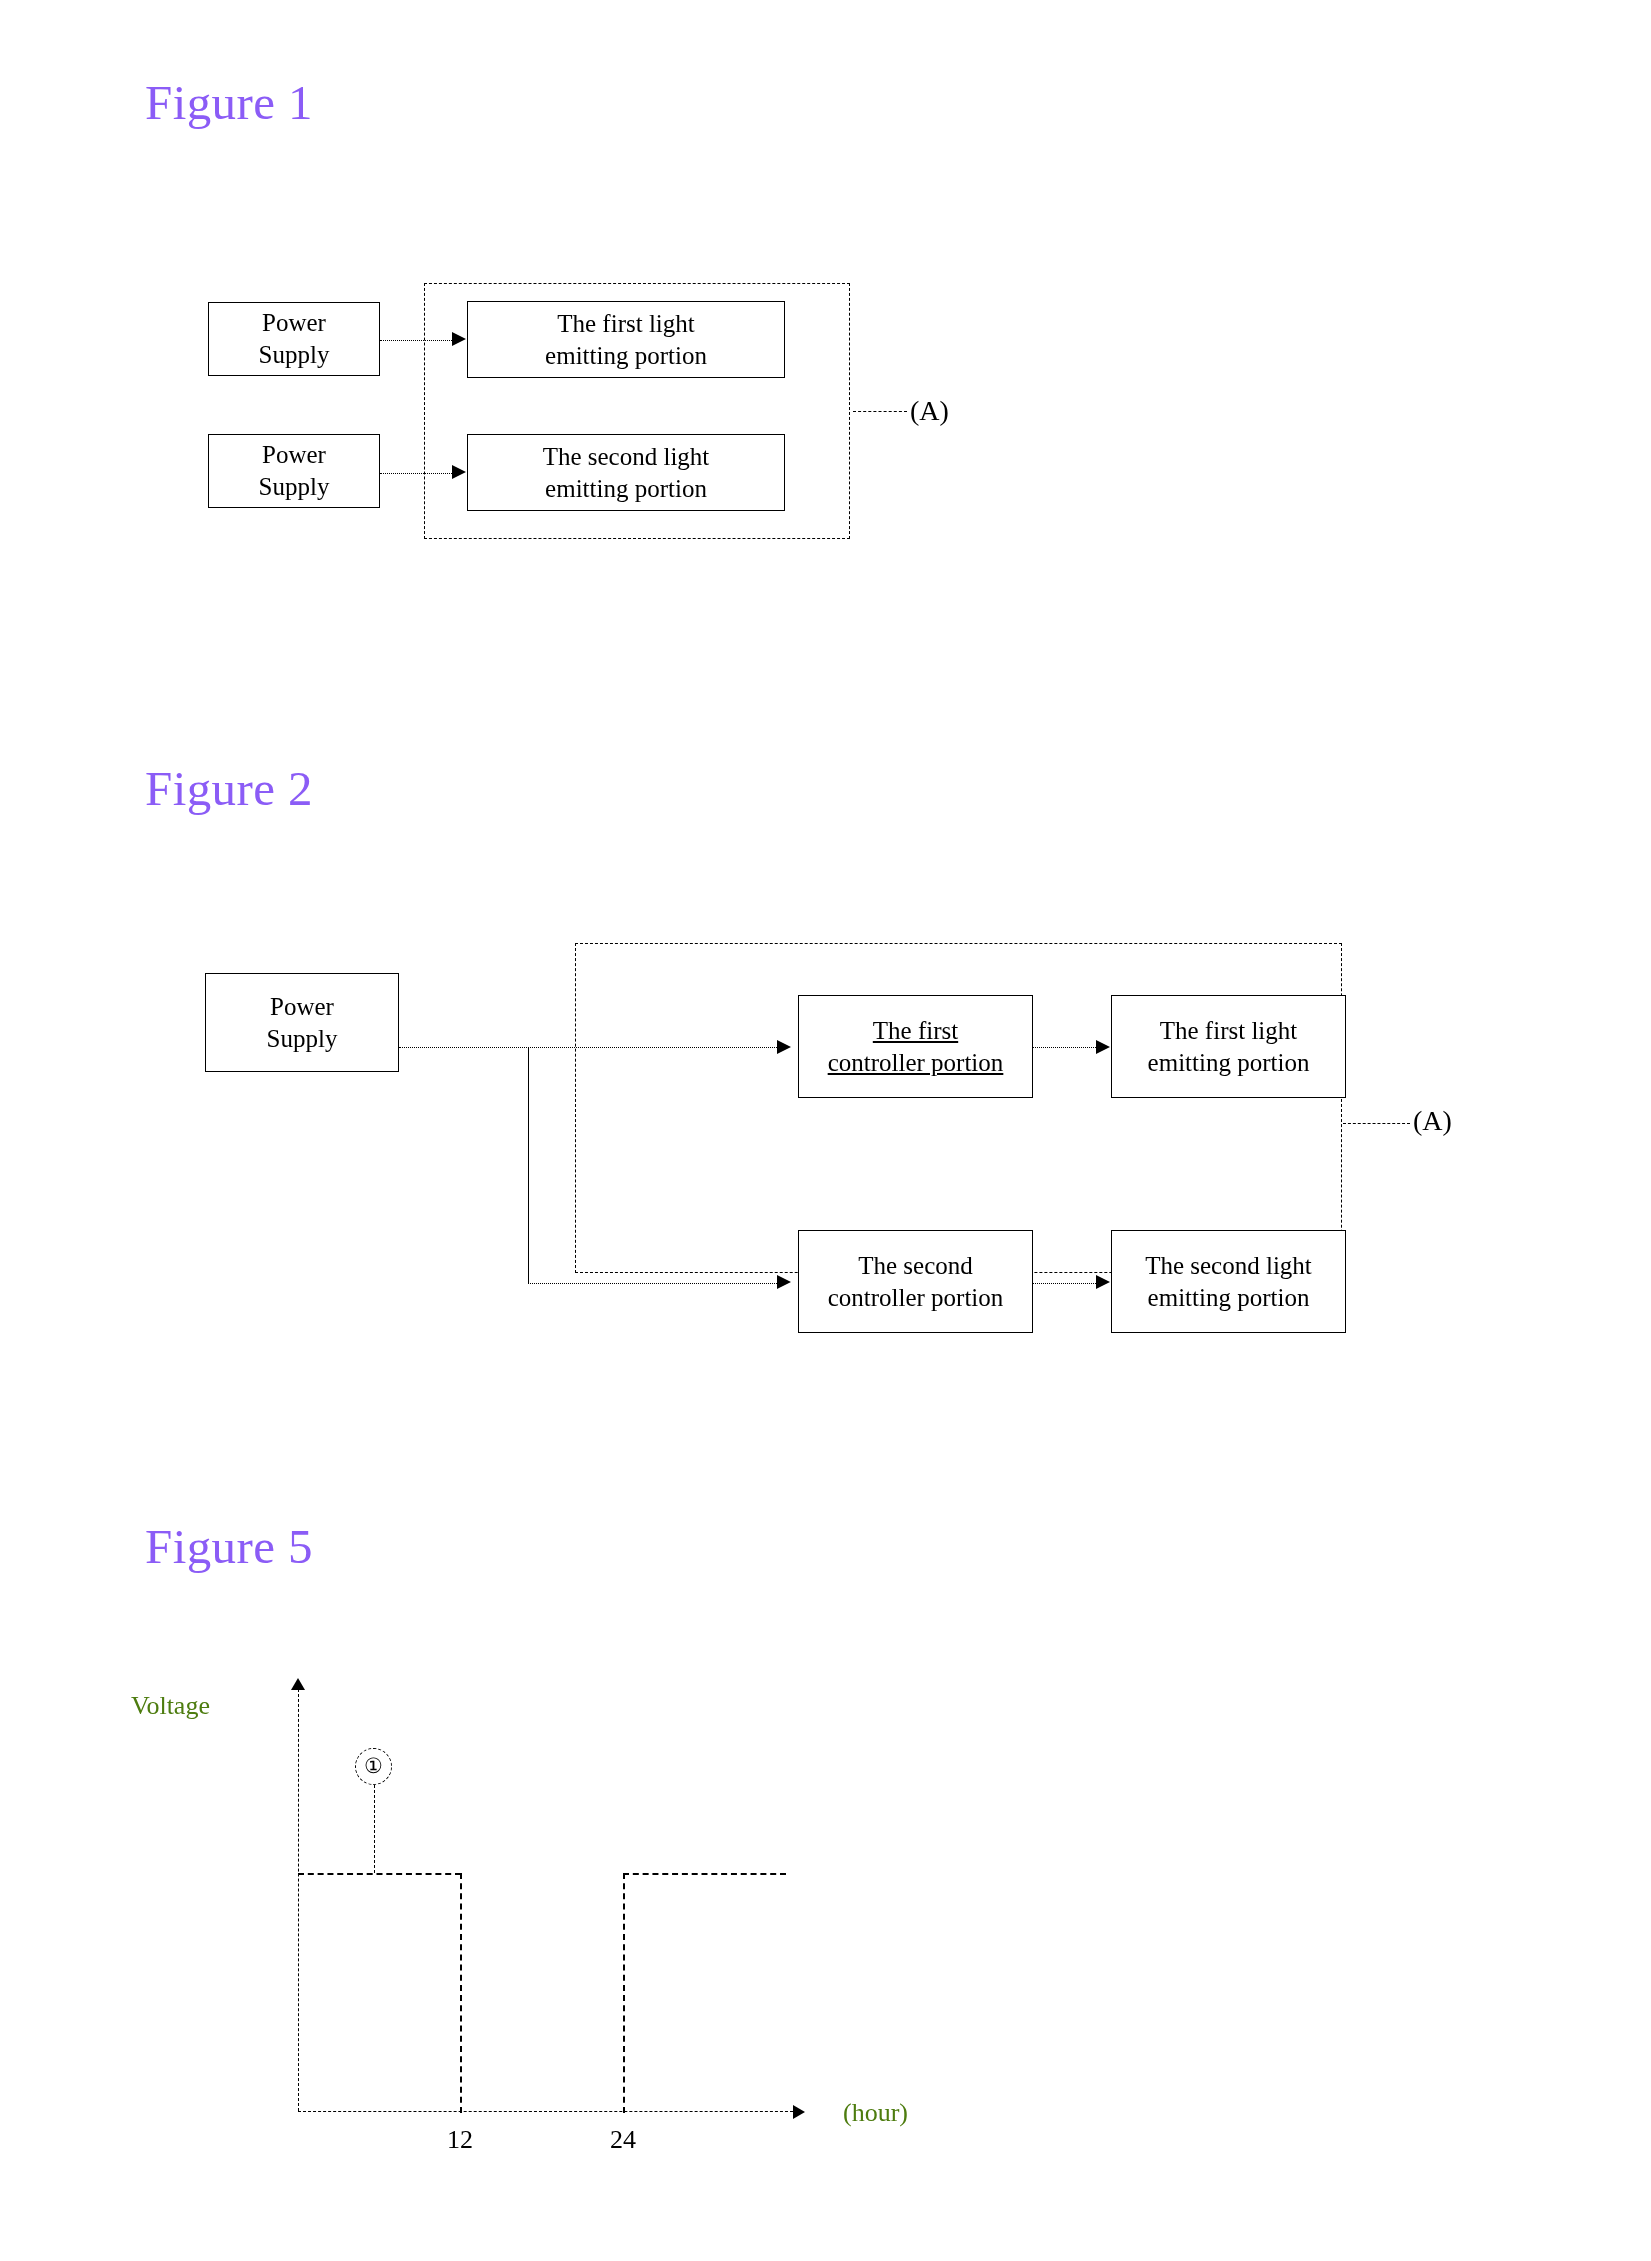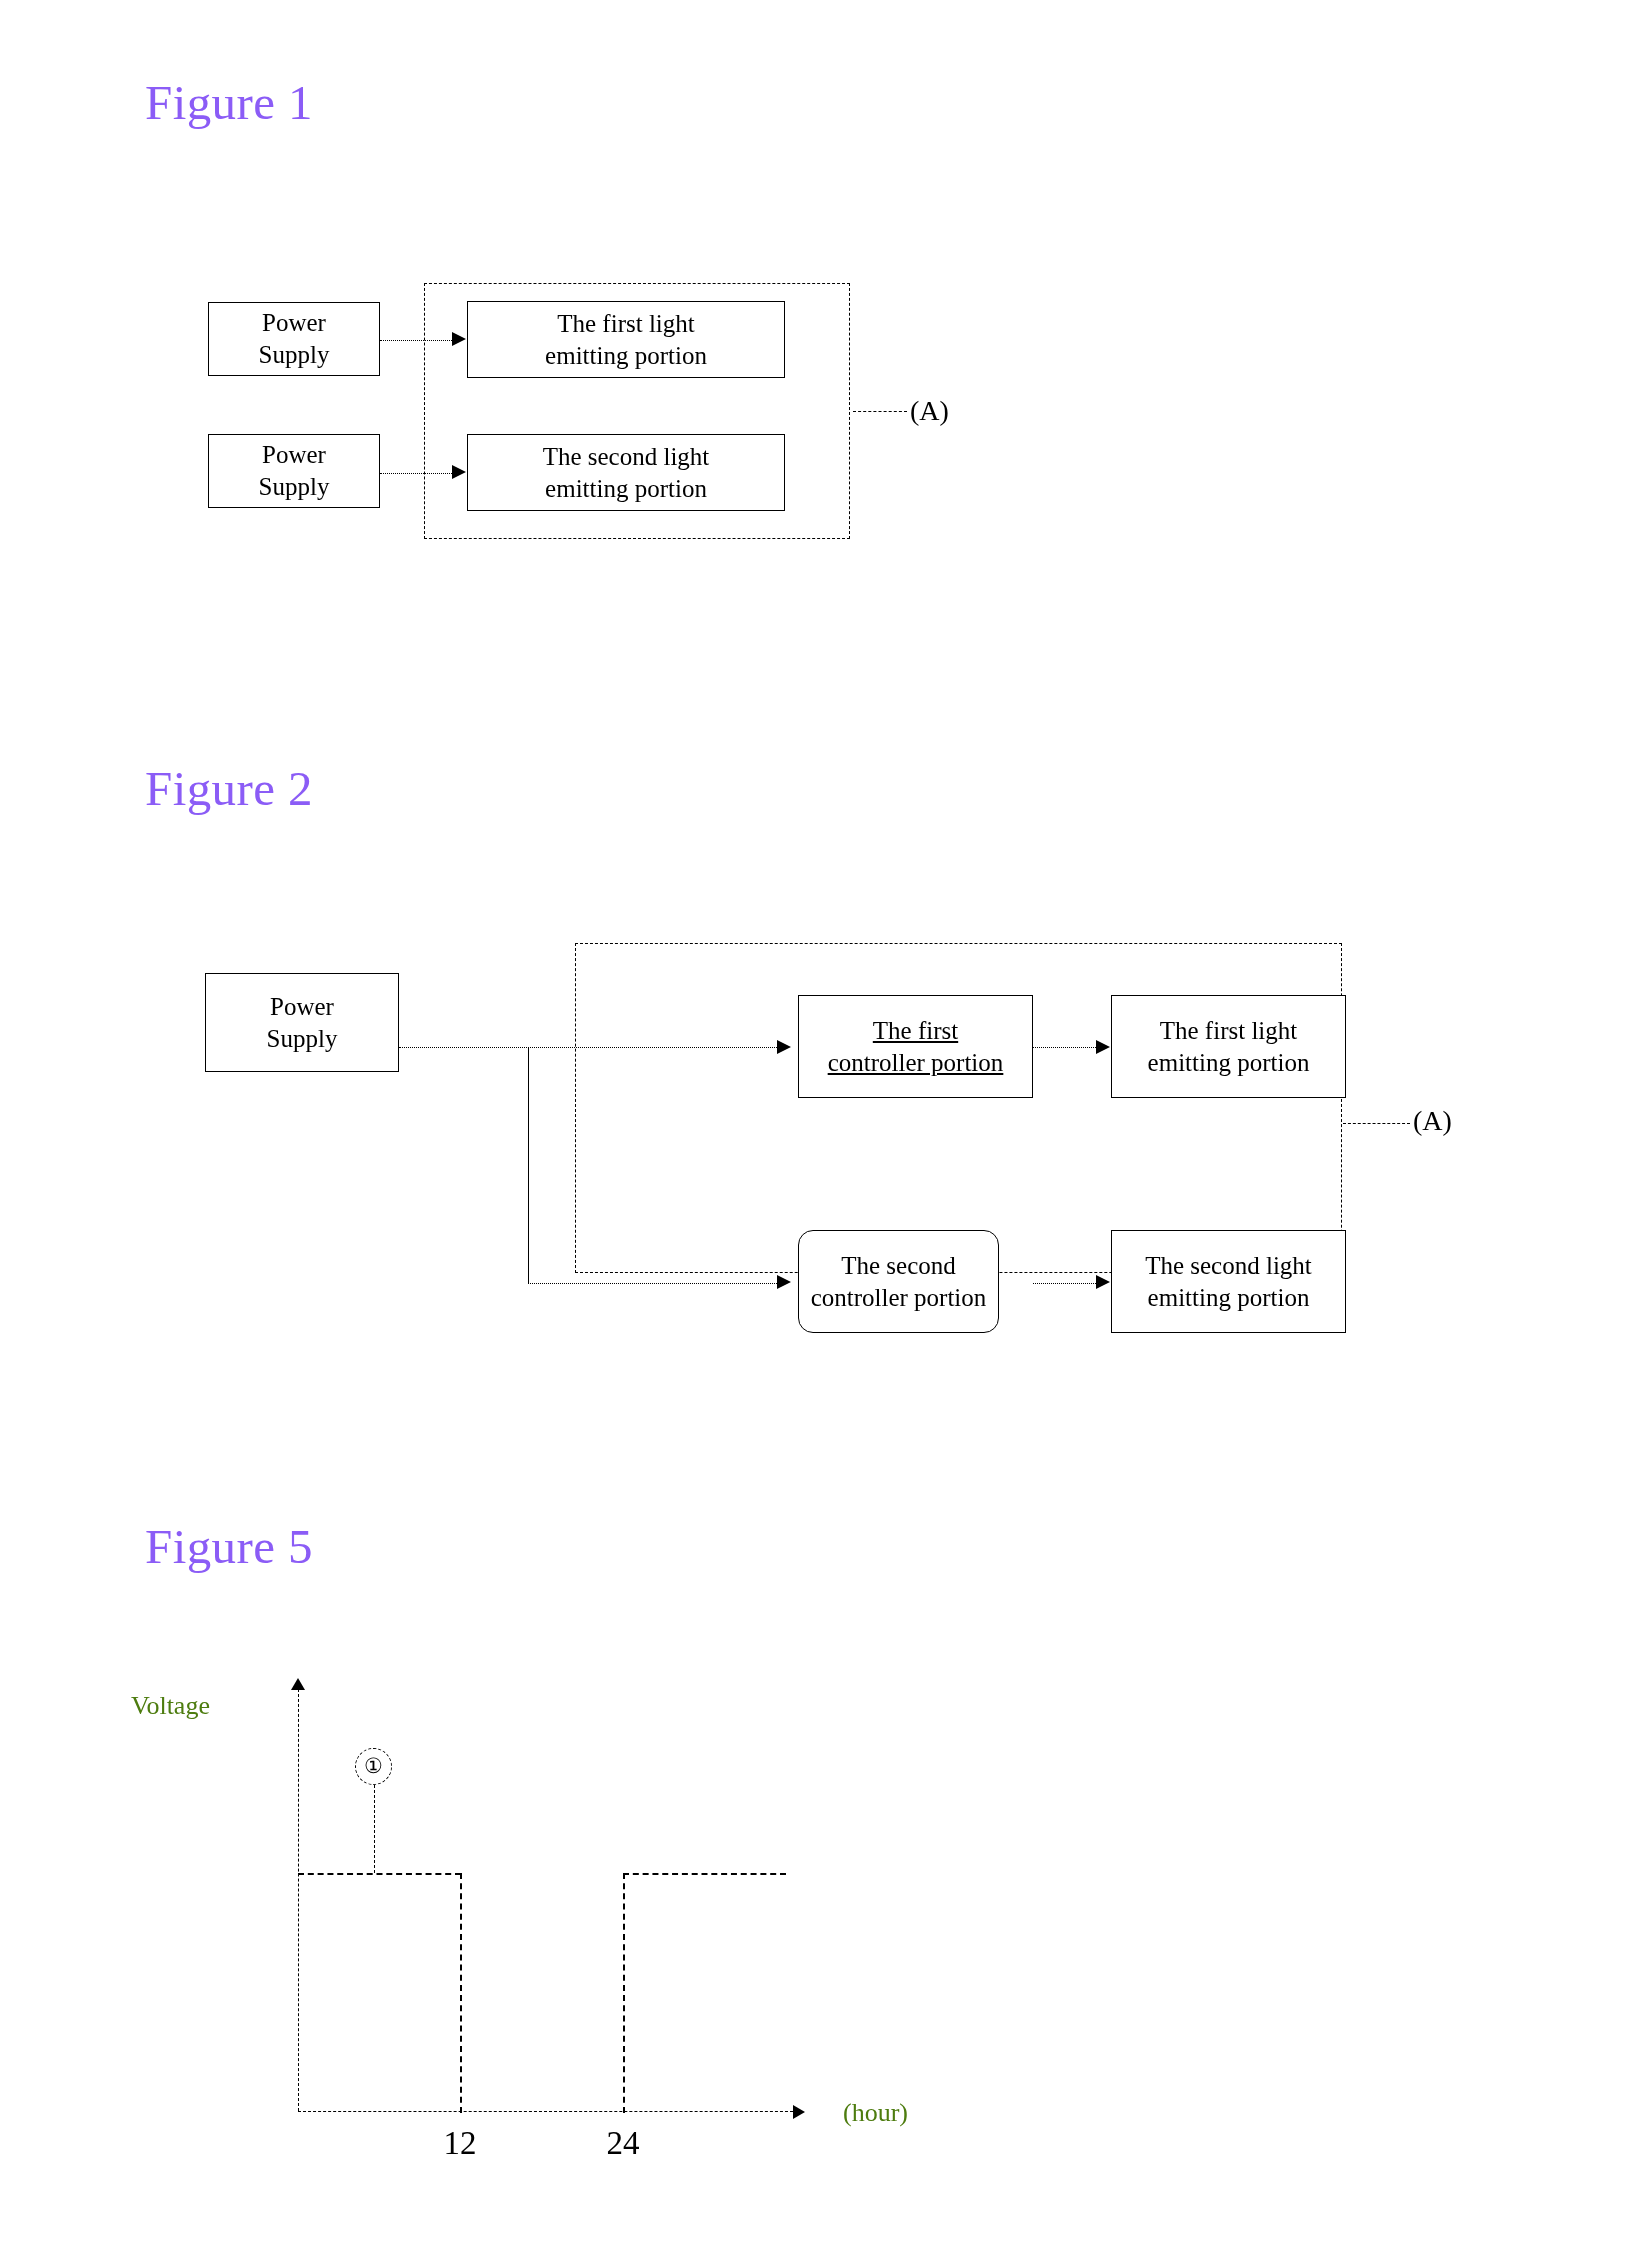--- a/index.html
+++ b/index.html
@@ -117,21 +117,21 @@
   .axis-label {
     position: absolute;
     font-family: "Liberation Serif", "DejaVu Serif", serif;
     font-size: 26px;
     white-space: nowrap;
     color: #4d7c0f;
   }
   .tick-label {
     position: absolute;
     font-family: "Liberation Serif", "DejaVu Serif", serif;
-    font-size: 33px;
+    font-size: 26px;
     white-space: nowrap;
     color: #000;
     text-align: center;
   }
   .wave-seg-h {
     position: absolute;
     height: 0;
     border-top: 2.6px dashed #000;
   }
   .wave-seg-v {
@@ -222,21 +222,21 @@
     </div>
 
     <div class="dbox" style="left:1111px; top:995px; width:235px; height:103px;">
       <span class="ln">The first light</span>
       <span class="ln">emitting portion</span>
     </div>
 
     <div class="conn-h" style="left:1033px; top:1047px; width:63px;"></div>
     <div class="arrowhead" style="left:1096px; top:1040px;"></div>
 
-    <div class="dbox" style="left:798px; top:1230px; width:201px; height:103px;border-radius:15px;">
+    <div class="dbox" style="left:798px; top:1230px; width:235px; height:103px;">
       <span class="ln">The second</span>
       <span class="ln">controller portion</span>
     </div>
 
     <div class="dbox" style="left:1111px; top:1230px; width:235px; height:103px;">
       <span class="ln">The second light</span>
       <span class="ln">emitting portion</span>
     </div>
 
     <div class="conn-h" style="left:1033px; top:1283px; width:63px;"></div>

